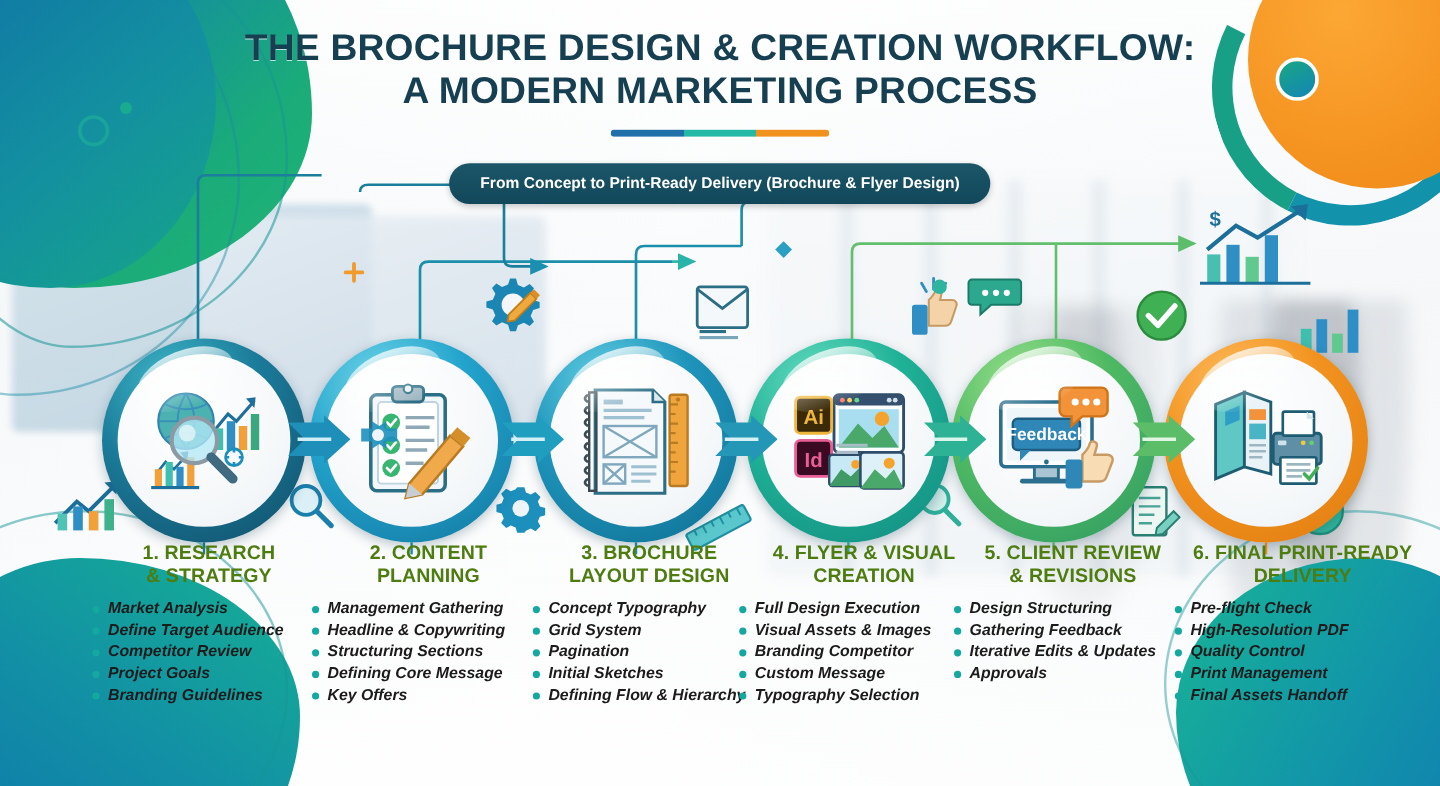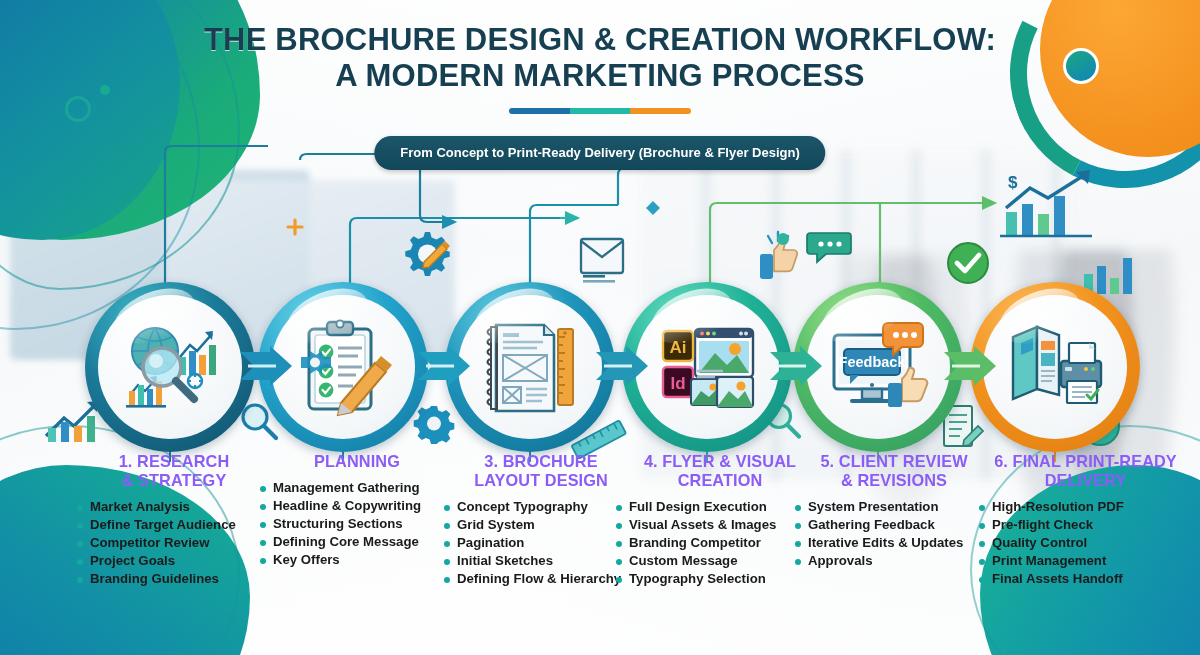--- a/index.html
+++ b/index.html
@@ -157,24 +157,24 @@
   }
   .icon-area { width: 104px; height: 104px; position: relative; }
 
   
   .chevron { position: absolute; top: 64px; width: 52px; height: 40px; z-index: 4; }
 
   
   .labels-row { position: absolute; top: 452px; left: 0; width: 1200px; z-index: 6; }
   .step-col { position: absolute; top: 0; width: 196px; }
   .step-head {
-    font-size: 16.3px; font-weight: 800; color: #8b5cf6; text-transform: uppercase;
+    font-size: 16.3px; font-weight: 800; color: #4d7c0f; text-transform: uppercase;
     text-align: center; line-height: 19px; letter-spacing: .1px;
   }
-  .bullets { margin-top: 9px; list-style: none; }
+  .bullets { margin-top: 9px; list-style: none; font-style: italic; }
   .bullets li {
     position: relative; padding-left: 14px; margin-bottom: 2.5px;
     font-size: 13.2px; color: #1b1b1b; font-weight: 600; line-height: 15.6px;
   }
   .bullets li::before {
     content: ""; position: absolute; left: 1px; top: 5.5px;
     width: 6px; height: 6px; border-radius: 50%; background: #14a8a0;
   }
 
   
@@ -560,20 +560,21 @@
         <li>Market Analysis</li>
         <li>Define Target Audience</li>
         <li>Competitor Review</li>
         <li>Project Goals</li>
         <li>Branding Guidelines</li>
       </ul>
     </div>
 
     <div class="step-col" style="left:259px;">
       <div class="step-head">
+        <div>2. CONTENT</div>
         <div>PLANNING</div>
       </div>
       <ul class="bullets">
         <li>Management Gathering</li>
         <li>Headline &amp; Copywriting</li>
         <li>Structuring Sections</li>
         <li>Defining Core Message</li>
         <li>Key Offers</li>
       </ul>
     </div>
@@ -605,35 +606,35 @@
         <li>Typography Selection</li>
       </ul>
     </div>
 
     <div class="step-col" style="left:794px; width:200px;">
       <div class="step-head">
         <div>5. CLIENT REVIEW</div>
         <div>&amp; REVISIONS</div>
       </div>
       <ul class="bullets">
-        <li>System Presentation</li>
+        <li>Design Structuring</li>
         <li>Gathering Feedback</li>
         <li>Iterative Edits &amp; Updates</li>
         <li>Approvals</li>
       </ul>
     </div>
 
     <div class="step-col" style="left:978px; width:215px;">
       <div class="step-head">
         <div>6. FINAL PRINT-READY</div>
         <div>DELIVERY</div>
       </div>
       <ul class="bullets">
+        <li>Pre-flight Check</li>
         <li>High-Resolution PDF</li>
-        <li>Pre-flight Check</li>
         <li>Quality Control</li>
         <li>Print Management</li>
         <li>Final Assets Handoff</li>
       </ul>
     </div>
 
   </div>
 </div>
 
 </body></html>

